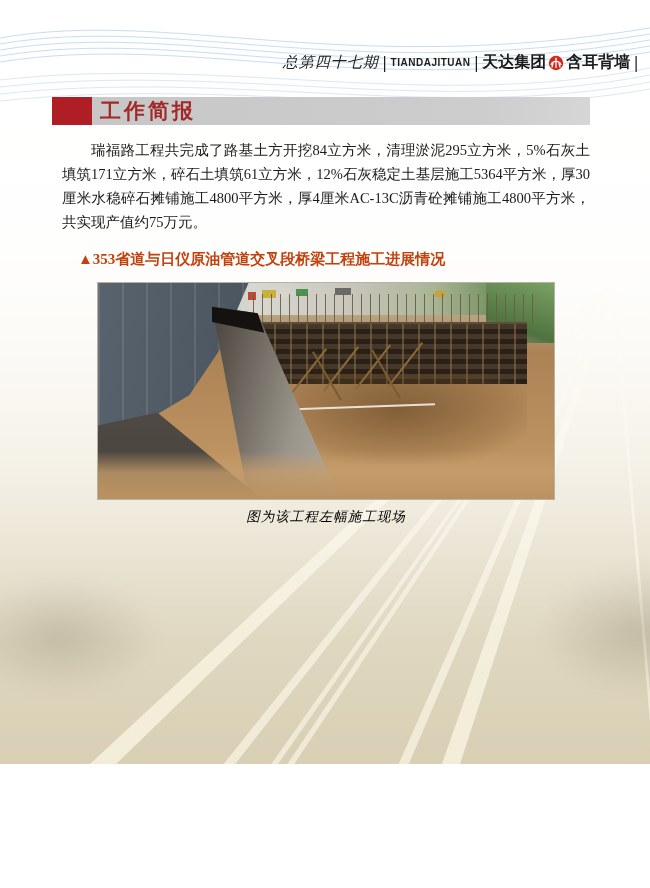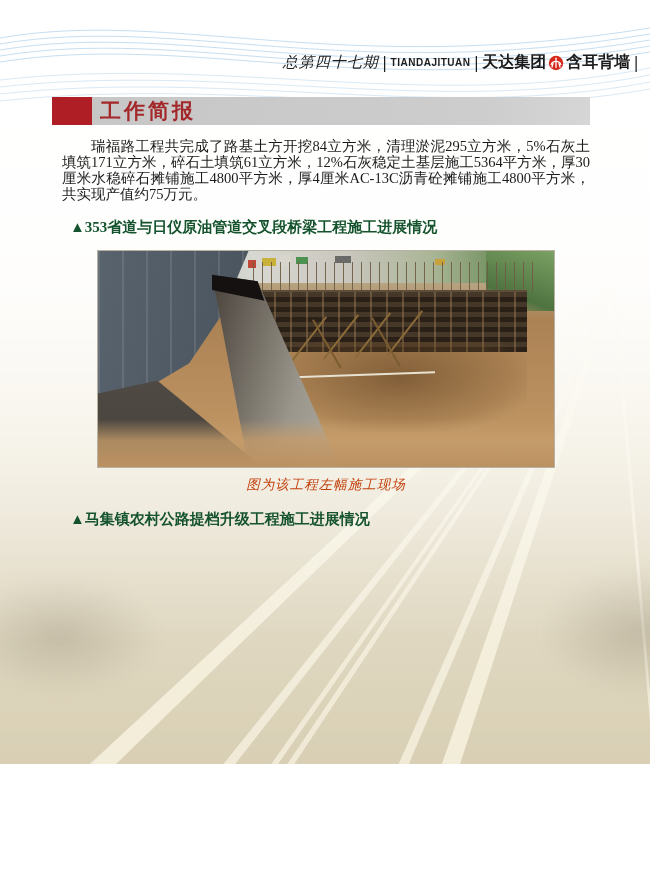--- a/index.html
+++ b/index.html
@@ -31,23 +31,23 @@
 
   
   .section-bar{position:absolute;top:97px;left:52px;width:538px;height:28px;
     background:linear-gradient(90deg,#c6c6c6,#cdcdcd 80%,#d6d6d6);}
   .red-block{position:absolute;left:0;top:0;width:40px;height:28px;background:#ae1e24;}
   .section-title{position:absolute;left:48px;top:0;margin:0;line-height:28px;font-size:21px;font-weight:bold;
     color:#a3282a;letter-spacing:3px;font-family:"Liberation Serif","DejaVu Serif",serif;}
 
   
   .content{position:absolute;top:132px;left:62px;width:528px;color:#1a1a1a;}
-  .content p{margin:0;font-size:14.5px;line-height:16px;text-indent:2em;text-align:justify;}
+  .content p{margin:0;font-size:14.5px;line-height:24px;text-indent:2em;text-align:justify;}
   .content p.first{margin-top:6px;}
-  .content h2{margin:14px 8px 0;font-size:15px;line-height:22px;font-weight:bold;color:#14532d;
+  .content h2{margin:14px 16px 0;font-size:15px;line-height:22px;font-weight:bold;color:#c2410c;
     font-family:"Liberation Serif","DejaVu Serif",serif;}
 
   
   .photo{position:relative;width:456px;height:216px;margin:12px auto 0;border:1px solid #b8b2a4;
     overflow:hidden;background:linear-gradient(180deg,#cfcac2 0%,#b9a988 12%,#ab8254 32%,#b78d5d 62%,#c39a67 100%);}
   .photo div{position:absolute;}
   .ph-top{left:0;top:0;width:100%;height:15%;
     background:linear-gradient(90deg,#8a9580 0%,#b9bdb4 18%,#d8d8d2 34%,#c9c6bd 55%,#a8b494 74%,#6f8f5d 88%,#7d9a6a 100%);}
   .ph-green{right:0;top:0;width:15%;height:28%;background:linear-gradient(200deg,#7ba164,#4f7340 70%,rgba(79,115,64,0));}
   .ph-veh{height:8px;}
@@ -77,21 +77,21 @@
     clip-path:polygon(25% 11%,35% 14%,53% 100%,33% 100%);
     background:linear-gradient(105deg,#17130f 6%,#4a443c 24%,#9b968c 46%,#b2ada3 60%,#7a756b 86%);}
   .ph-beam-top{left:0;top:0;width:100%;height:100%;
     clip-path:polygon(25% 11%,35% 14%,36.5% 23%,25% 18%);background:#141110;}
   .ph-asphalt{left:0;top:0;width:100%;height:100%;
     clip-path:polygon(0 66%,13% 60%,36% 100%,0 100%);
     background:linear-gradient(180deg,#5a554e,#47423c);}
   .ph-fore{left:0;bottom:0;width:100%;height:22%;
     background:linear-gradient(180deg,rgba(200,160,105,0),rgba(197,156,107,.8) 45%,#bb9161 100%);}
 
-  .caption{margin-top:8px;text-align:center;font-size:13.5px;font-style:italic;color:#c2410c;
+  .caption{margin-top:8px;text-align:center;font-size:13.5px;font-style:italic;color:#000000;
     font-family:"Liberation Serif","DejaVu Serif",serif;letter-spacing:1px;}
 </style>
 </head>
 <body>
 
 <div class="page">
 
   <div class="road-bg">
     <svg width="650" height="888" viewBox="0 0 650 888">
       <g fill="#f5efdd">
@@ -175,16 +175,15 @@
       <div class="stick s5"></div>
       <div class="stick s6"></div>
       <div class="ph-wall"></div>
       <div class="ph-beam"></div>
       <div class="ph-beam-top"></div>
       <div class="ph-asphalt"></div>
       <div class="ph-fore"></div>
     </div>
     <div class="caption">图为该工程左幅施工现场</div>
 
-    <h2>▲马集镇农村公路提档升级工程施工进展情况</h2>
   </div>
 
 </div>
 
 </body></html>

